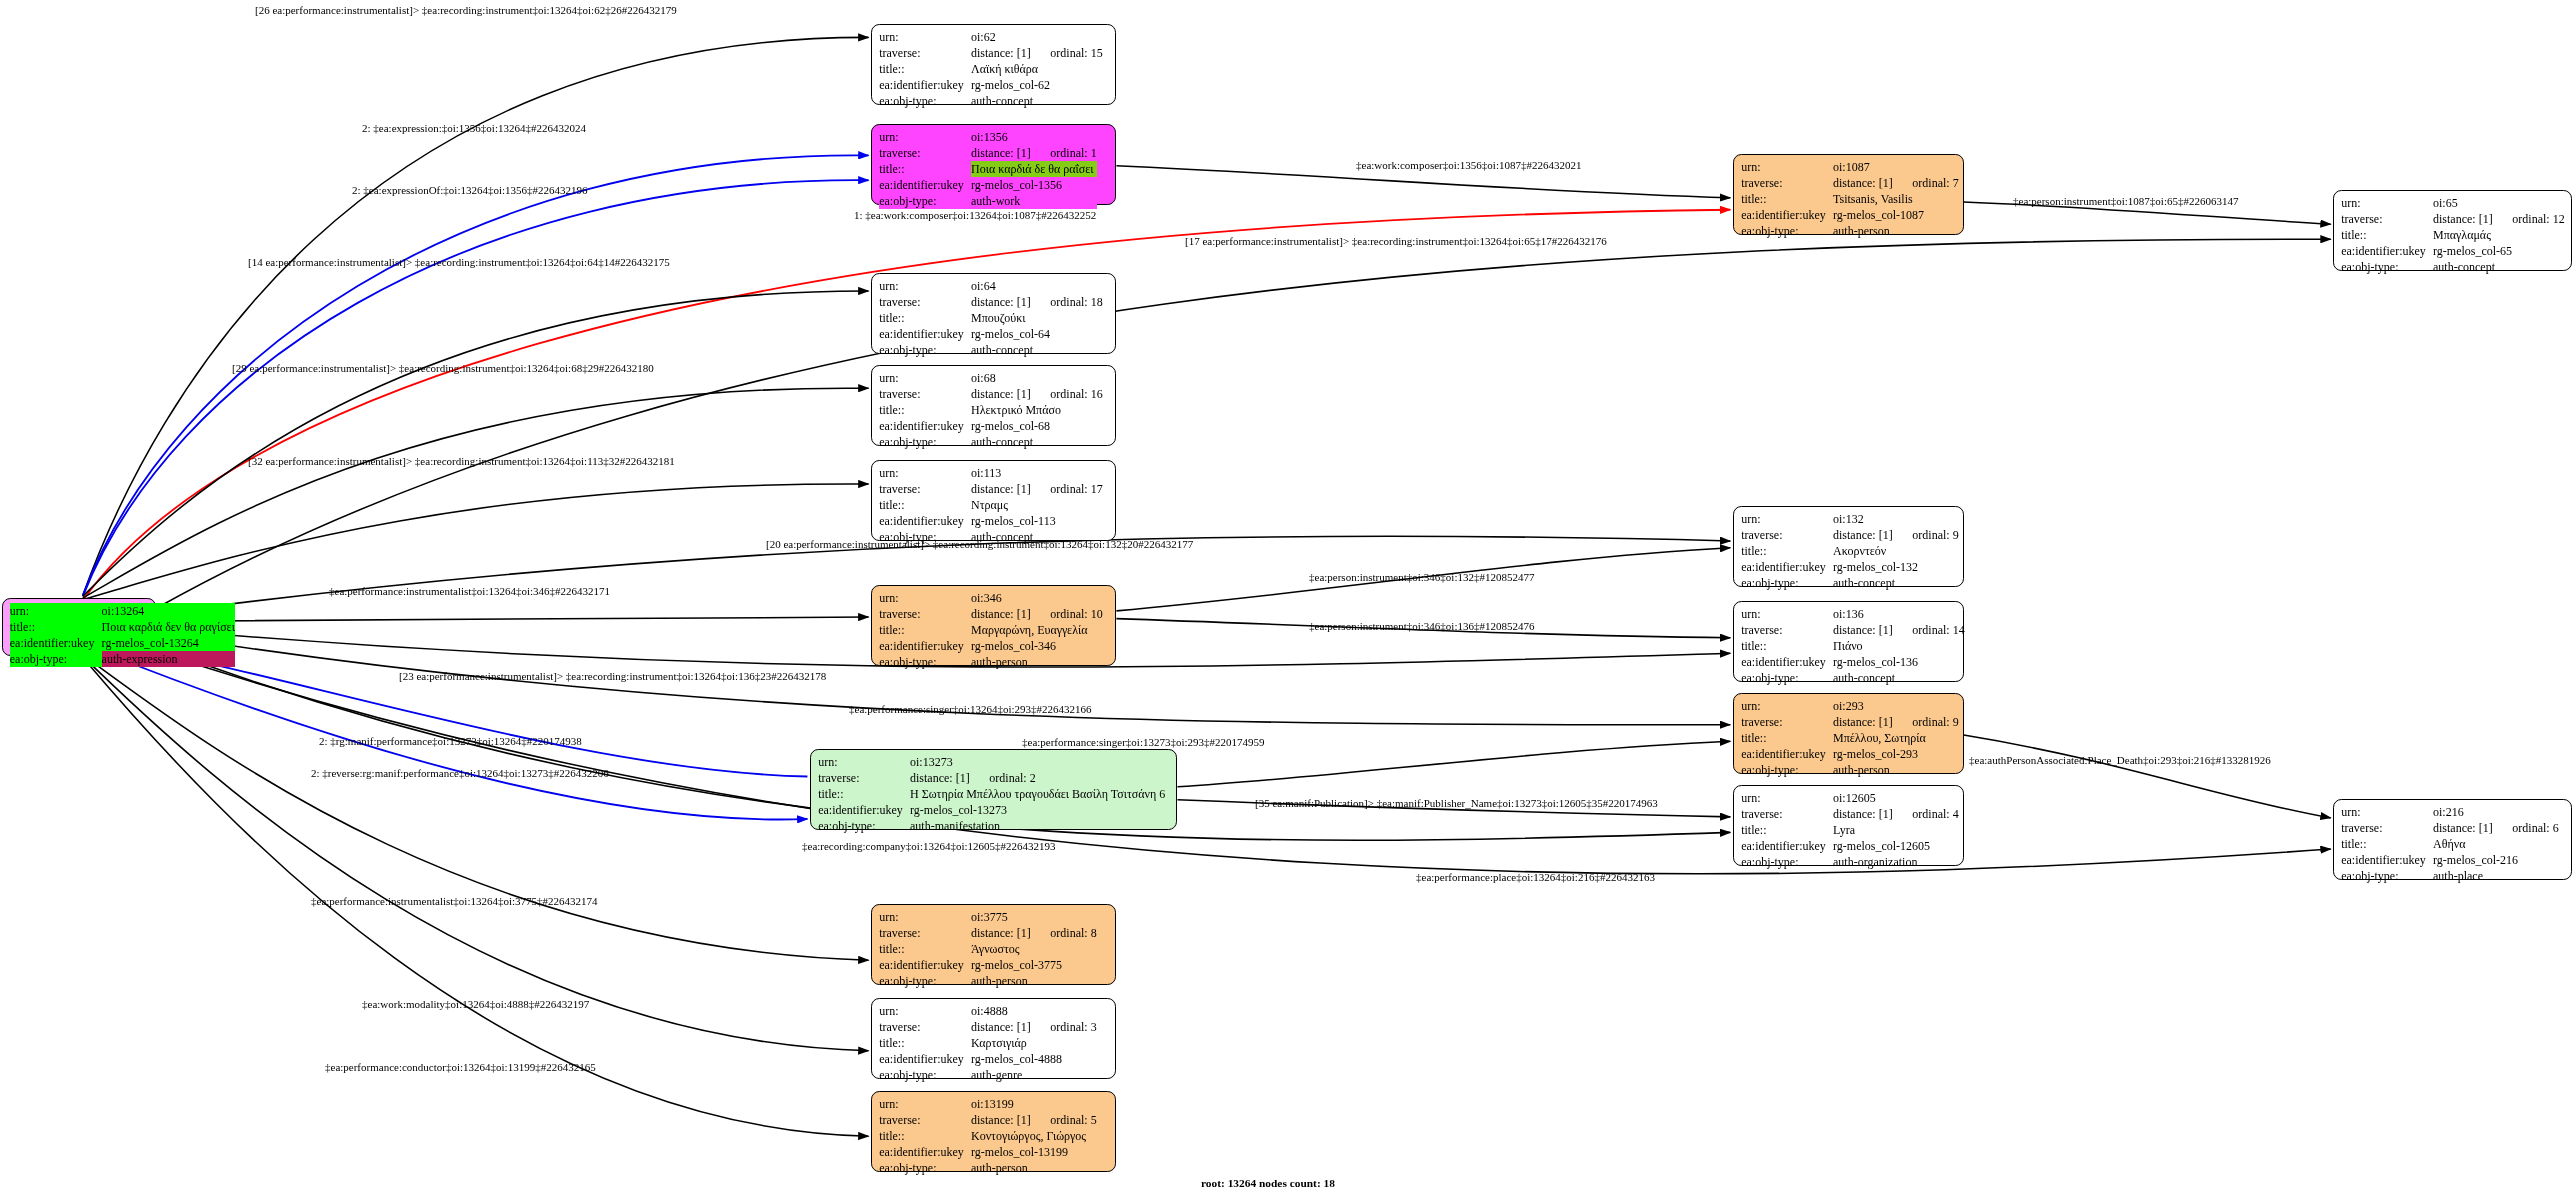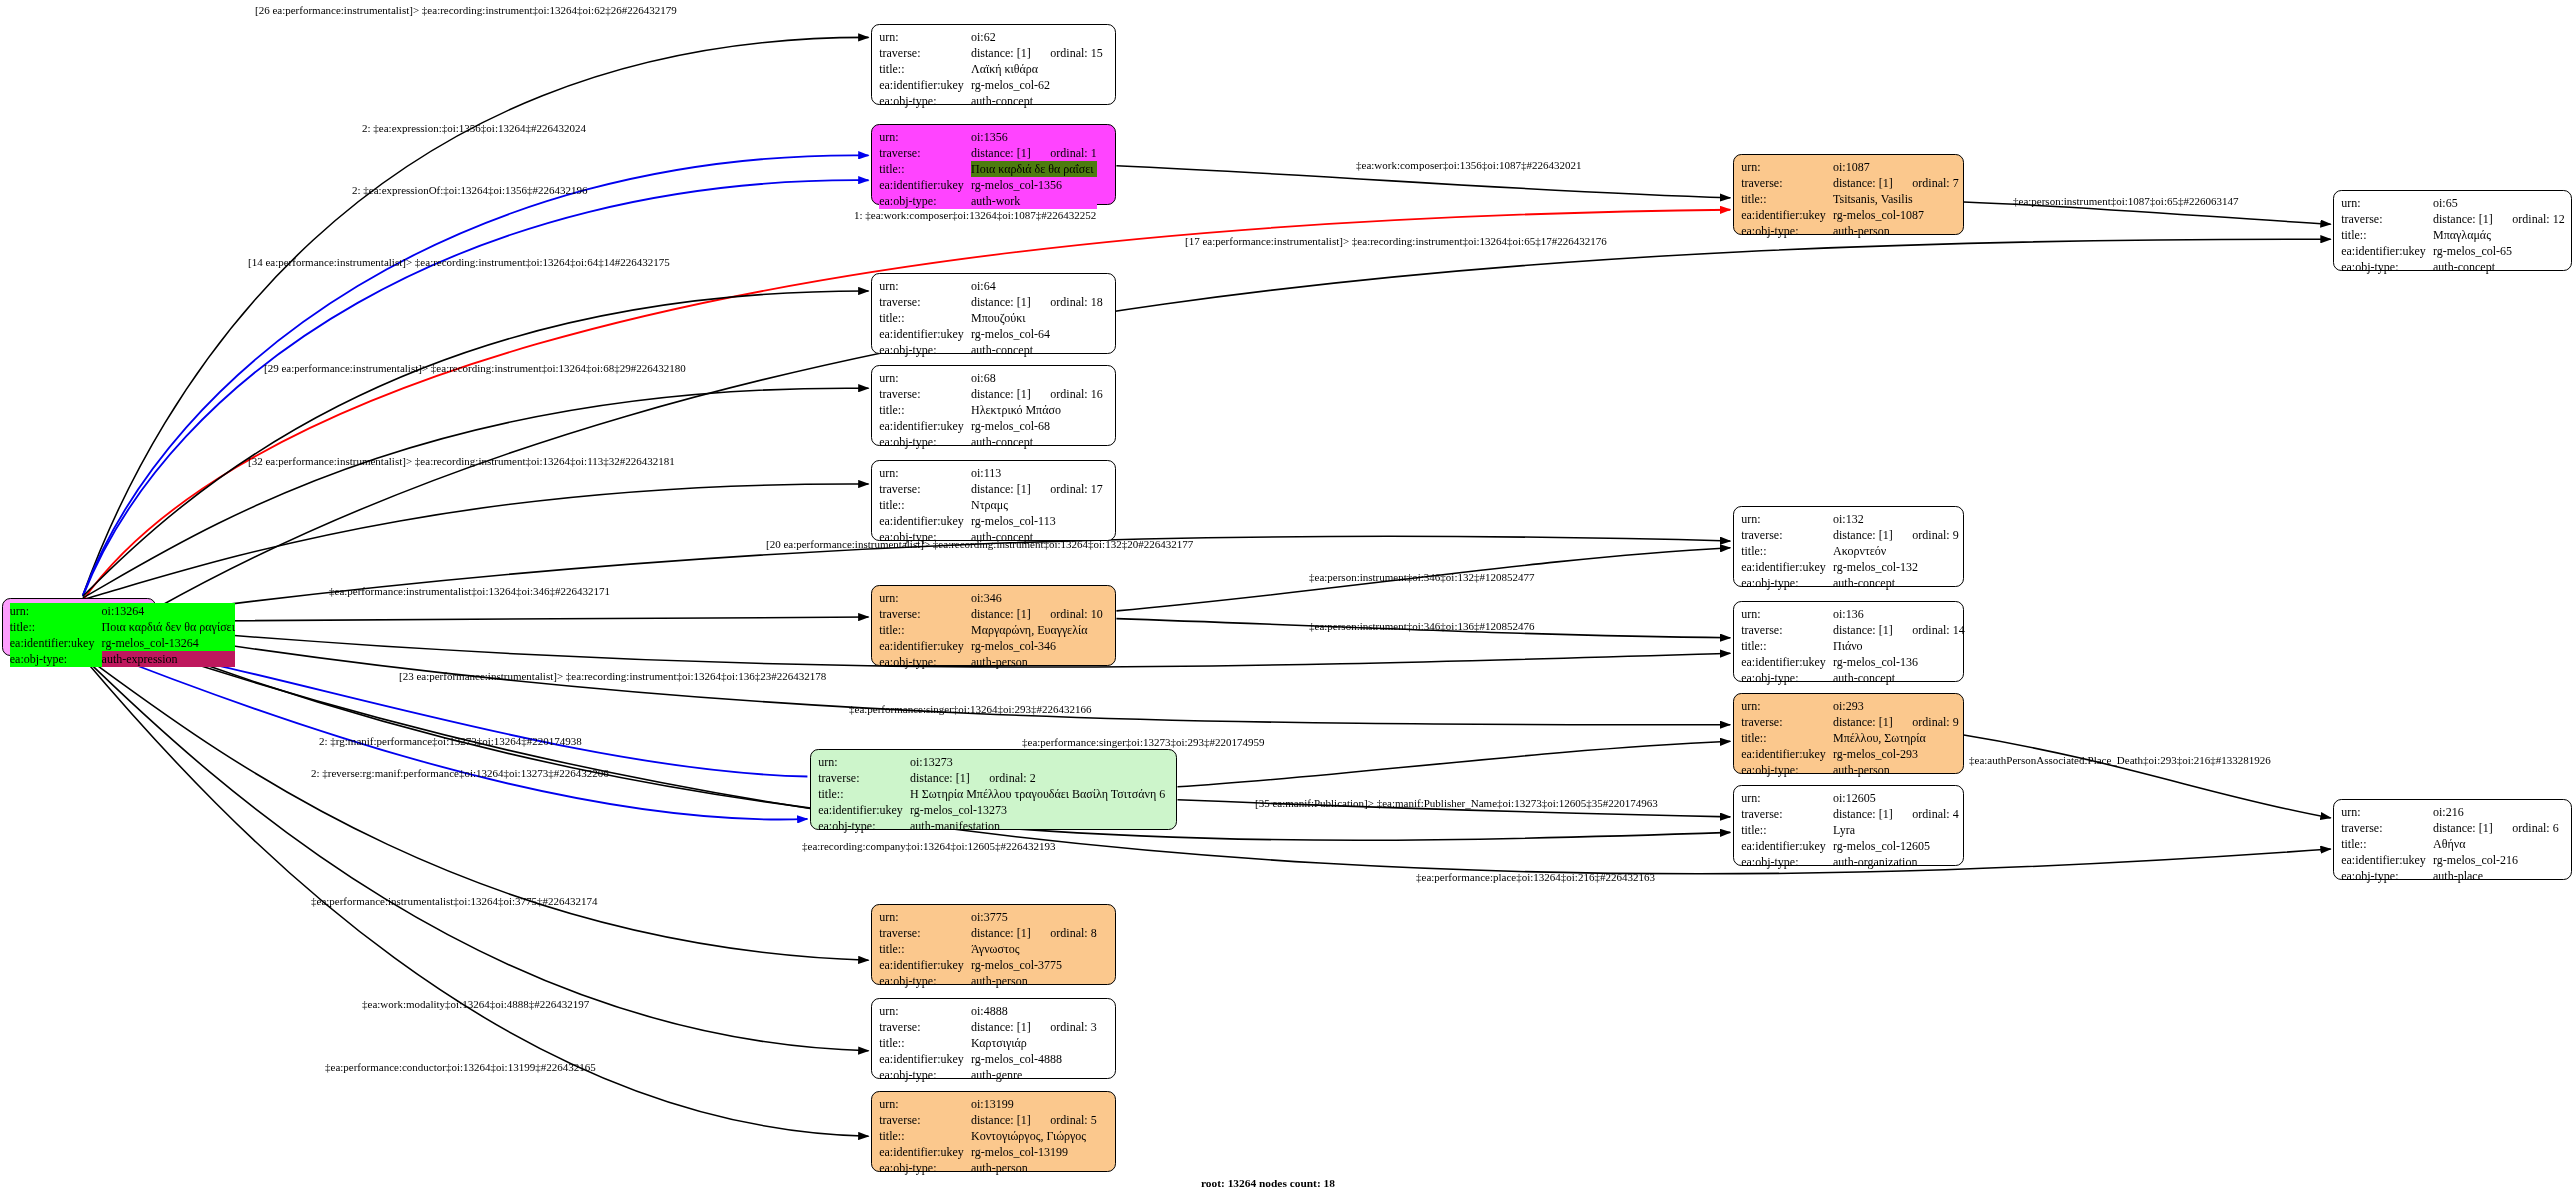--- a/index.html
+++ b/index.html
@@ -151,21 +151,21 @@
             <tr>
               <td class="k" style="background:#ff44ff;">urn:</td>
               <td class="v" style="background:#ff44ff;">oi:1356</td>
             </tr>
             <tr>
               <td class="k" style="background:#ff44ff;">traverse:</td>
               <td class="v" style="background:#ff44ff;">distance: [1]<span class="ord">ordinal: 1</span></td>
             </tr>
             <tr>
               <td class="k" style="background:#ff44ff;">title::</td>
-              <td class="v" style="background:#4d7c0f;">Ποια καρδιά δε θα ραΐσει</td>
+              <td class="v" style="background:#84cc16;">Ποια καρδιά δε θα ραΐσει</td>
             </tr>
             <tr>
               <td class="k" style="background:#ff44ff;">ea:identifier:ukey</td>
               <td class="v" style="background:#ff44ff;">rg-melos_col-1356</td>
             </tr>
             <tr>
               <td class="k" style="background:#ff44ff;">ea:obj-type:</td>
               <td class="v" style="background:#ff44ff;">auth-work</td>
             </tr>
           </tbody>
@@ -565,21 +565,21 @@
 
   <div id="labels-layer">
       <div class="elabel" style="left: 255px; top: 4.1px; color: rgb(0, 0, 0);">[26 ea:performance:instrumentalist]&gt; ‡ea:recording:instrument‡oi:13264‡oi:62‡26#226432179</div>
       <div class="elabel" style="left: 362px; top: 122px; color: rgb(0, 0, 0);">2: ‡ea:expression:‡oi:1356‡oi:13264‡#226432024</div>
       <div class="elabel" style="left: 352px; top: 184px; color: rgb(0, 0, 0);">2: ‡ea:expressionOf:‡oi:13264‡oi:1356‡#226432196</div>
       <div class="elabel" style="left: 854px; top: 209px; color: rgb(0, 0, 0);">1: ‡ea:work:composer‡oi:13264‡oi:1087‡#226432252</div>
       <div class="elabel" style="left: 1356px; top: 159px; color: rgb(0, 0, 0);">‡ea:work:composer‡oi:1356‡oi:1087‡#226432021</div>
       <div class="elabel" style="left: 2013px; top: 195px; color: rgb(0, 0, 0);">‡ea:person:instrument‡oi:1087‡oi:65‡#226063147</div>
       <div class="elabel" style="left: 1185px; top: 235px; color: rgb(0, 0, 0);">[17 ea:performance:instrumentalist]&gt; ‡ea:recording:instrument‡oi:13264‡oi:65‡17#226432176</div>
       <div class="elabel" style="left: 248px; top: 256px; color: rgb(0, 0, 0);">[14 ea:performance:instrumentalist]&gt; ‡ea:recording:instrument‡oi:13264‡oi:64‡14#226432175</div>
-      <div class="elabel" style="left: 264px; top: 362px; color: rgb(0, 0, 0);">[29 ea:performance:instrumentalist]&gt; ‡ea:recording:instrument‡oi:13264‡oi:68‡29#226432180</div>
+      <div class="elabel" style="left: 232px; top: 362px; color: rgb(0, 0, 0);">[29 ea:performance:instrumentalist]&gt; ‡ea:recording:instrument‡oi:13264‡oi:68‡29#226432180</div>
       <div class="elabel" style="left: 248px; top: 455px; color: rgb(0, 0, 0);">[32 ea:performance:instrumentalist]&gt; ‡ea:recording:instrument‡oi:13264‡oi:113‡32#226432181</div>
       <div class="elabel" style="left: 766px; top: 538px; color: rgb(0, 0, 0);">[20 ea:performance:instrumentalist]&gt; ‡ea:recording:instrument‡oi:13264‡oi:132‡20#226432177</div>
       <div class="elabel" style="left: 1309px; top: 571px; color: rgb(0, 0, 0);">‡ea:person:instrument‡oi:346‡oi:132‡#120852477</div>
       <div class="elabel" style="left: 329px; top: 585px; color: rgb(0, 0, 0);">‡ea:performance:instrumentalist‡oi:13264‡oi:346‡#226432171</div>
       <div class="elabel" style="left: 1309px; top: 620px; color: rgb(0, 0, 0);">‡ea:person:instrument‡oi:346‡oi:136‡#120852476</div>
       <div class="elabel" style="left: 399px; top: 670px; color: rgb(0, 0, 0);">[23 ea:performance:instrumentalist]&gt; ‡ea:recording:instrument‡oi:13264‡oi:136‡23#226432178</div>
       <div class="elabel" style="left: 849px; top: 703px; color: rgb(0, 0, 0);">‡ea:performance:singer‡oi:13264‡oi:293‡#226432166</div>
       <div class="elabel" style="left: 1022px; top: 736px; color: rgb(0, 0, 0);">‡ea:performance:singer‡oi:13273‡oi:293‡#220174959</div>
       <div class="elabel" style="left: 319px; top: 735px; color: rgb(0, 0, 0);">2: ‡rg:manif:performance‡oi:13273‡oi:13264‡#220174938</div>
       <div class="elabel" style="left: 311px; top: 767px; color: rgb(0, 0, 0);">2: ‡reverse:rg:manif:performance‡oi:13264‡oi:13273‡#226432206</div>

